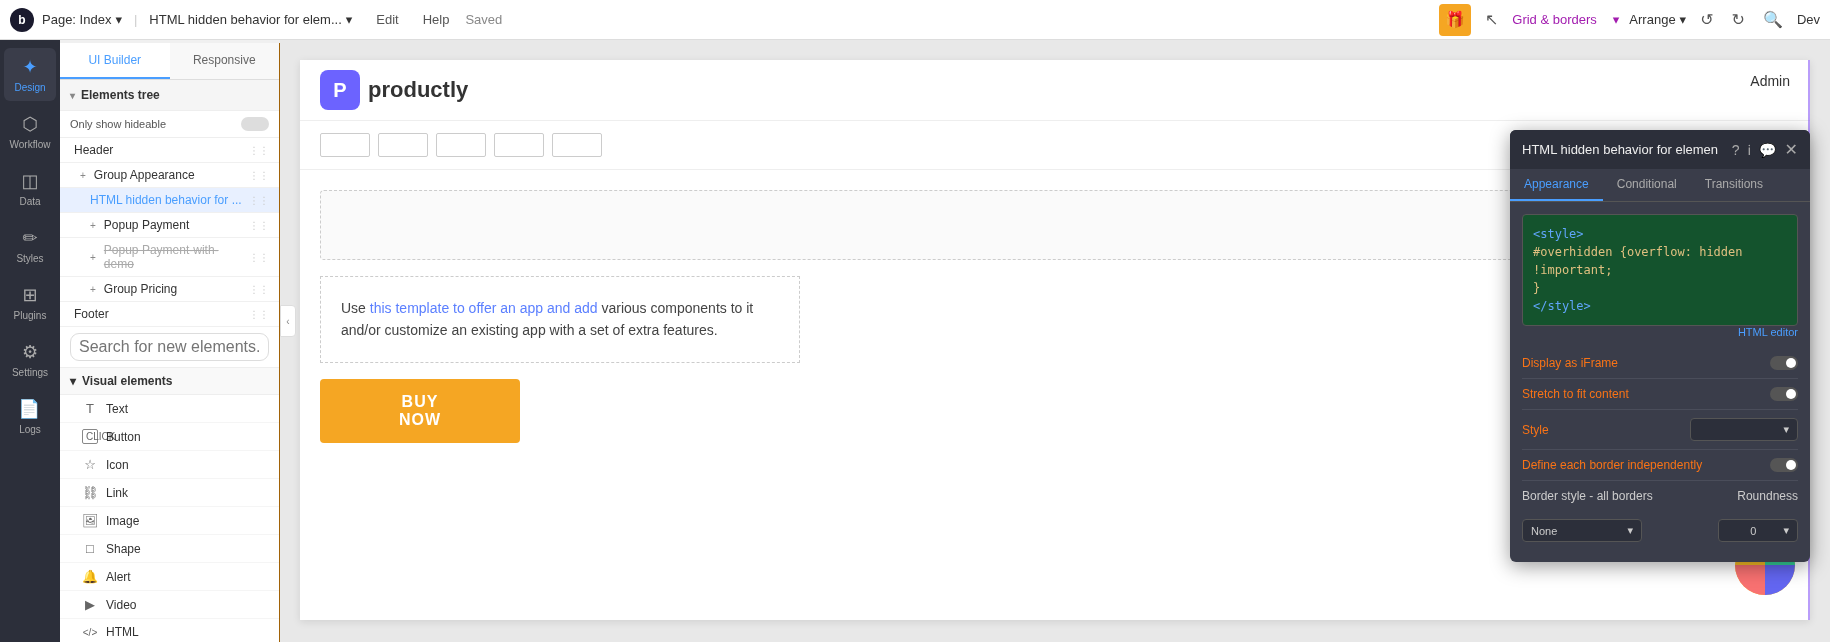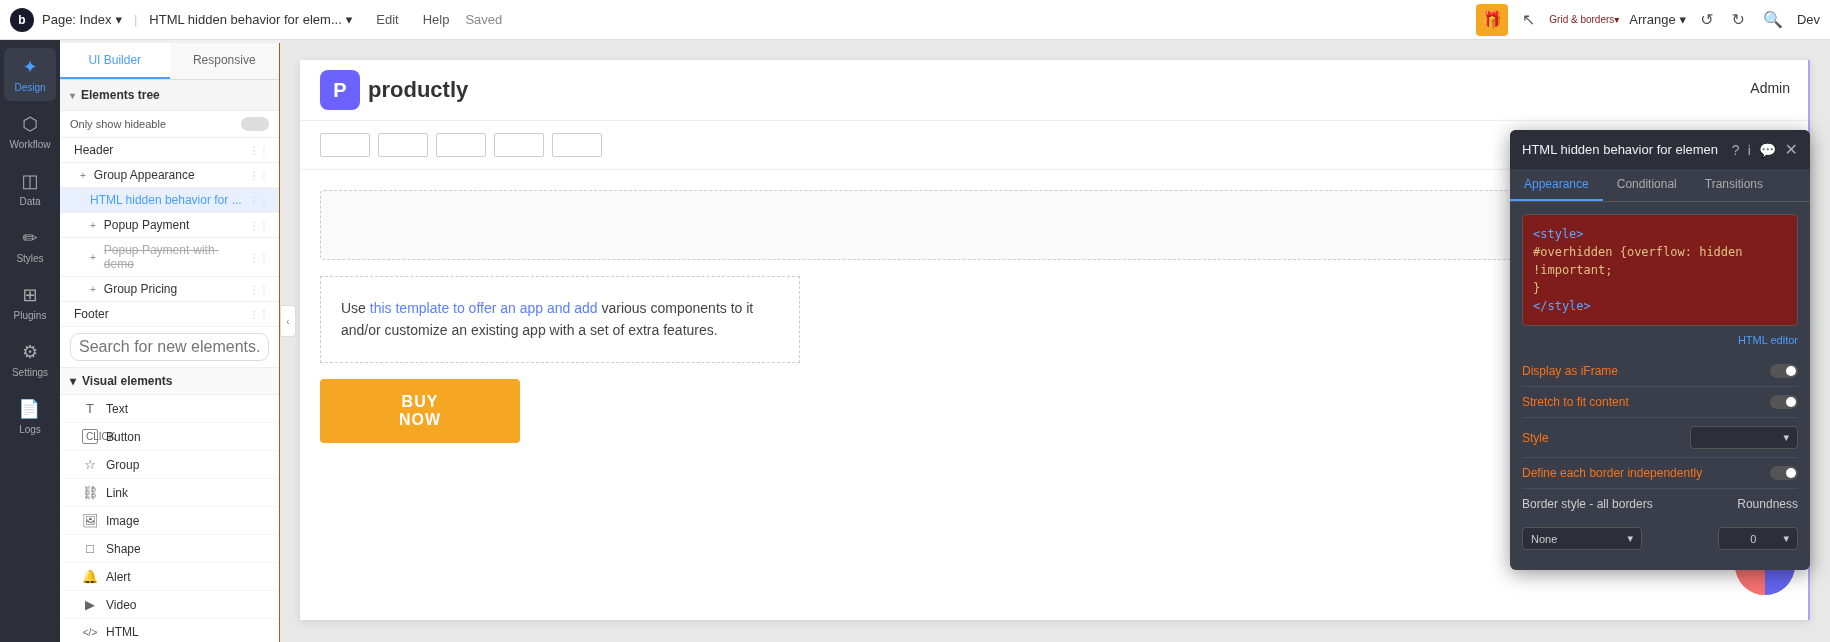--- a/index.html
+++ b/index.html
@@ -46,22 +46,22 @@
     .topbar-right {
       margin-left: auto;
       display: flex; align-items: center; gap: 10px;
     }
     .topbar-gift {
       width: 32px; height: 32px; background: #f5a623;
       border-radius: 4px; display: flex; align-items: center; justify-content: center;
       color: #fff; font-size: 16px; cursor: pointer;
     }
     .topbar-grid-btn {
-      display: flex; align-items: center; gap: 0;
-      font-size: 10px; cursor: pointer; color: #7f1d1d;
+      display: flex; align-items: center; gap: 16px;
+      font-size: 13px; cursor: pointer; color: #a21caf;
     }
     .topbar-arrange-btn {
       display: flex; align-items: center; gap: 4px;
       font-size: 13px; cursor: pointer; color: #333;
     }
     .topbar-icon-btn {
       background: none; border: none; cursor: pointer;
       font-size: 16px; color: #555; padding: 4px;
     }
 
@@ -208,21 +208,21 @@
       display: flex; align-items: center; gap: 8px;
     }
     .canvas-logo-box {
       width: 40px; height: 40px;
       background: #6c63ff;
       border-radius: 8px;
       display: flex; align-items: center; justify-content: center;
       color: #fff; font-weight: bold; font-size: 20px;
     }
     .canvas-brand { font-size: 22px; font-weight: 600; color: #333; }
-    .canvas-admin { position: absolute; right: 20px; top: 20px; color: #333; font-size: 14px; }
+    .canvas-admin { position: absolute; right: 20px; top: 13px; color: #333; font-size: 14px; }
 
     
     .nav-boxes {
       display: flex; gap: 8px; padding: 12px 20px;
       border-bottom: 1px solid #eee;
     }
     .nav-box {
       width: 50px; height: 24px; border: 1px solid #ccc; border-radius: 2px;
     }
 
@@ -316,28 +316,27 @@
       cursor: pointer;
     }
     .modal-tab.active {
       color: #4a9eff;
       border-bottom: 2px solid #4a9eff;
     }
 
     .modal-body { padding: 12px; }
 
     .code-area {
-      background: #7f1d1d;
+      background: #14532d;
       border: 1px solid #555;
       border-radius: 4px;
       padding: 10px;
       font-family: monospace;
       font-size: 12px;
       color: #e0c080;
-      margin-bottom: 8px;
       line-height: 1.5;
     }
     .html-editor-link {
       text-align: right; color: #4a9eff; font-size: 11px;
       cursor: pointer; margin-bottom: 10px;
     }
 
     .modal-row {
       display: flex; align-items: center; justify-content: space-between;
       padding: 8px 0; border-bottom: 1px solid #4a4d5a;
@@ -509,21 +508,21 @@
   <div class="element-item">
     <span class="el-icon">T</span>
     <span>Text</span>
   </div>
   <div class="element-item">
     <span class="el-icon" style="font-size:10px;border:1px solid #888;padding:1px 3px;border-radius:2px;">CLICK</span>
     <span>Button</span>
   </div>
   <div class="element-item">
     <span class="el-icon">☆</span>
-    <span>Group</span>
+    <span>Icon</span>
   </div>
   <div class="element-item">
     <span class="el-icon">⛓</span>
     <span>Link</span>
   </div>
   <div class="element-item">
     <span class="el-icon">🖼</span>
     <span>Image</span>
   </div>
   <div class="element-item">

